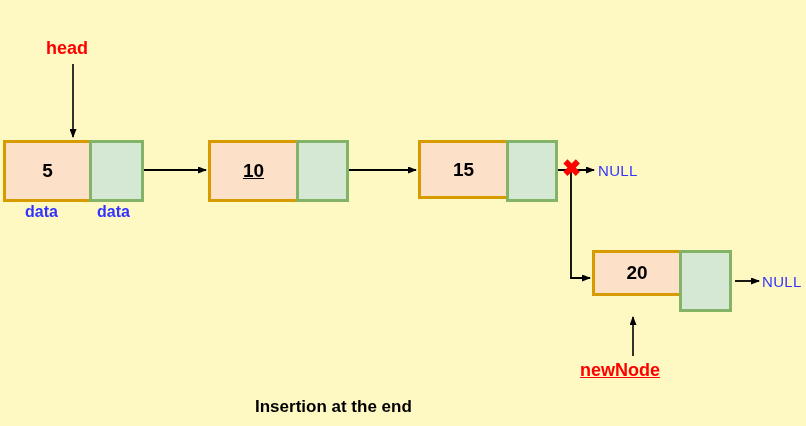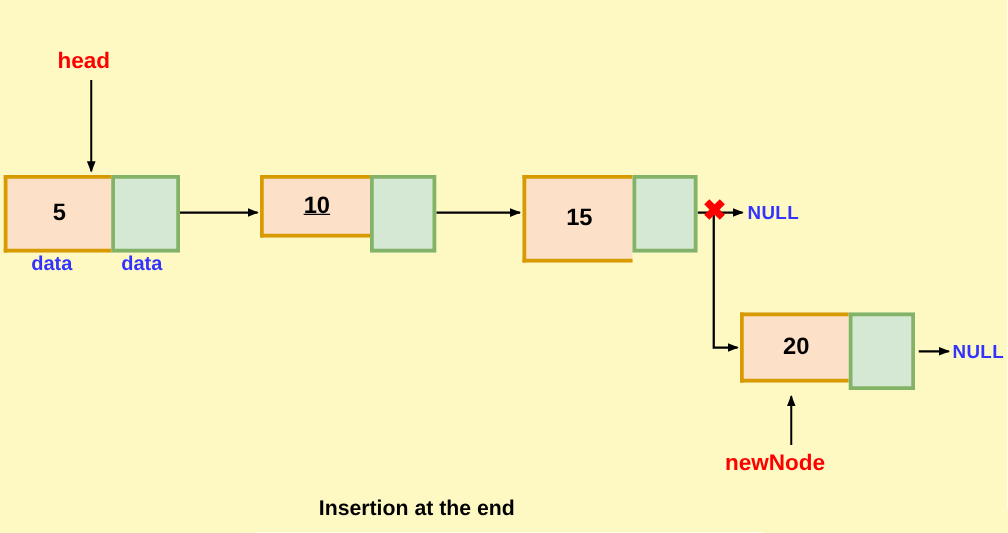--- a/index.html
+++ b/index.html
@@ -47,21 +47,21 @@
     color: #FF0000;
     font-size: 18px;
   }
   .lbl-blue {
     color: #3333FF;
     font-size: 16px;
   }
   .lbl-null {
     color: #3333FF;
     font-size: 15px;
-    font-weight: bold;
+    font-weight: normal;
     letter-spacing: 0.3px;
   }
   .caption {
     position: absolute;
     color: #000000;
     font-size: 17px;
     font-weight: bold;
     white-space: nowrap;
   }
   svg.overlay {
@@ -111,37 +111,37 @@
   <div class="lbl lbl-red" style="left:46px; top:38px;">head</div>
 
   <div class="node" style="left:3px; top:140px;">
     <div class="cell cell-data" style="width:86px; height:62px;">5</div>
     <div class="cell cell-next" style="width:55px; height:62px;"></div>
   </div>
   <div class="lbl lbl-blue" style="left:25px; top:203px;text-align:center;">data</div>
   <div class="lbl lbl-blue" style="left:97px; top:203px;">data</div>
 
   <div class="node" style="left:208px; top:140px;">
-    <div class="cell cell-data" style="width:88px; height:50px;text-decoration:underline;">10</div>
+    <div class="cell cell-data" style="width:88px; height:62px;text-decoration:underline;">10</div>
     <div class="cell cell-next" style="width:53px; height:62px;"></div>
   </div>
 
   <div class="node" style="left:418px; top:140px;">
-    <div class="cell cell-data" style="width:88px; height:70px;">15</div>
+    <div class="cell cell-data" style="width:88px; height:59px;">15</div>
     <div class="cell cell-next" style="width:52px; height:62px;"></div>
   </div>
 
   <div class="xmark" style="left:562px; top:157px;">✖</div>
 
   <div class="lbl lbl-null" style="left:598px; top:162px;">NULL</div>
 
   <div class="node" style="left:592px; top:250px;">
-    <div class="cell cell-data" style="width:87px; height:56px;">20</div>
+    <div class="cell cell-data" style="width:87px; height:46px;">20</div>
     <div class="cell cell-next" style="width:53px; height:62px;"></div>
   </div>
 
   <div class="lbl lbl-null" style="left:762px; top:273px;">NULL</div>
 
-  <div class="lbl lbl-red" style="left:580px; top:360px;">newNode</div>
+  <div class="lbl lbl-red" style="left:580px; top:360px;text-decoration:underline;">newNode</div>
 
   <div class="caption" style="left:255px; top:397px;">Insertion at the end</div>
 
 </div>
 
 </body></html>

